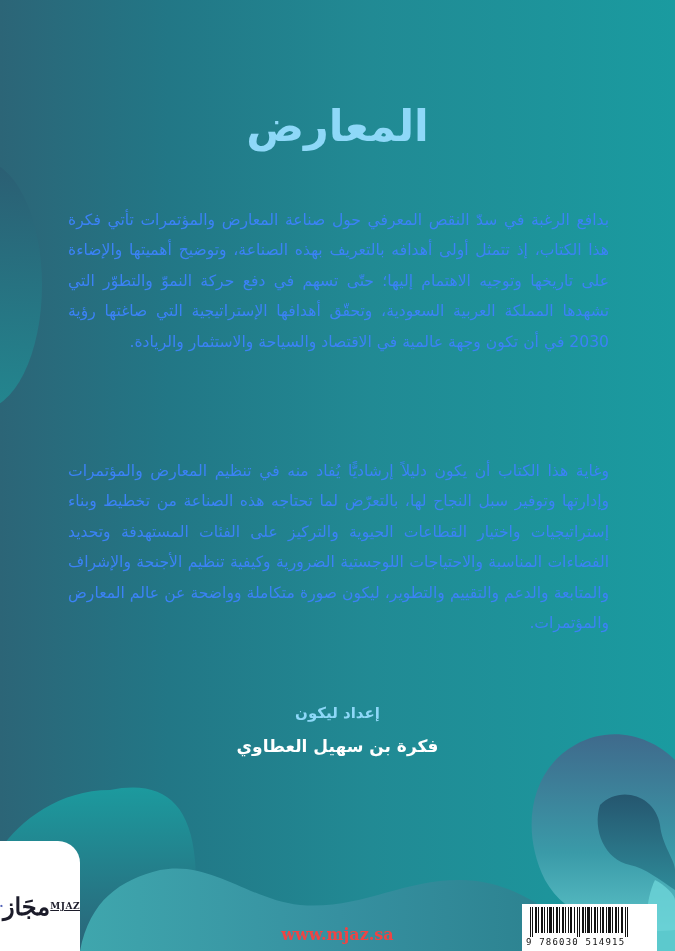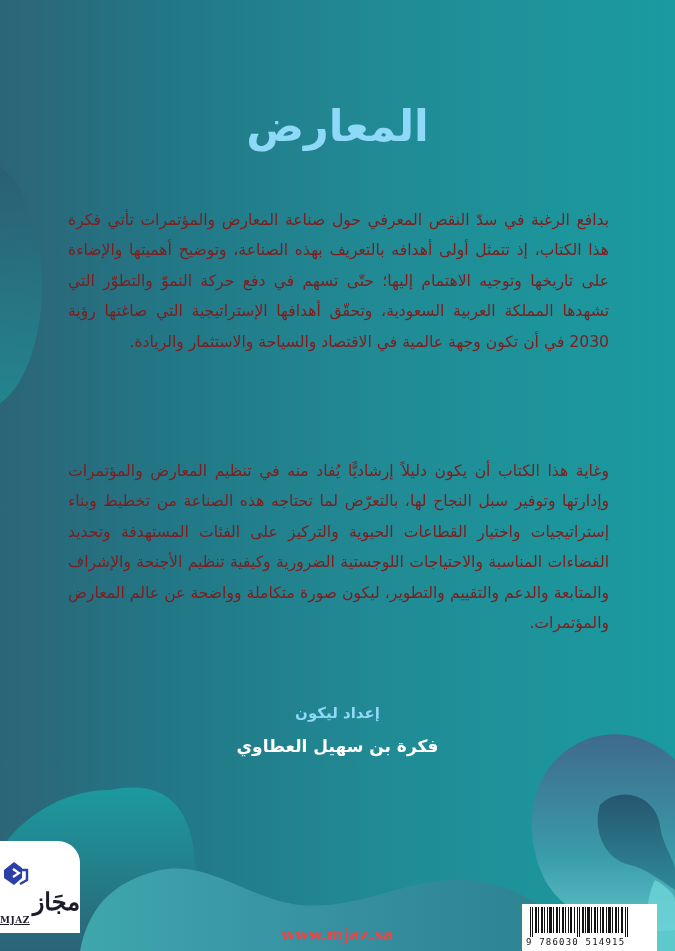--- a/index.html
+++ b/index.html
@@ -26,21 +26,21 @@
     }
     .title span { display: block; margin-top: 35px; }
 
     .body-text {
       position: absolute;
       left: 68px;
       width: 541px;
       direction: rtl;
       text-align: justify;
       text-align-last: right;
-      color: #7f1d1d;
+      color: #3b82f6;
       font-family: "DejaVu Sans", sans-serif;
       font-size: 15.6px;
       line-height: 30.4px;
     }
     .para1 { top: 205px; }
     .para2 { top: 456px; }
 
     .label-prepared {
       position: absolute;
       left: 0; right: 0;
@@ -58,24 +58,24 @@
       text-align: center;
       direction: rtl;
       color: #ffffff;
       font-weight: bold;
       font-size: 17px;
     }
 
     .logo-card {
       position: absolute;
       left: 0; top: 841px;
-      width: 80px; height: 92px;
+      width: 80px; height: 110px;
       background: #ffffff;
       border-top-right-radius: 22px;
-      display: flex; flex-direction: column; 
+      display: flex; align-items: center;
       padding-top: 20px;
     }
     .logo-ar {
       font-family: "DejaVu Serif", serif;
       font-weight: bold;
       font-size: 24px;
       color: #1c1c2a;
       line-height: 26px;
       direction: rtl;
       margin-top: 2px;

